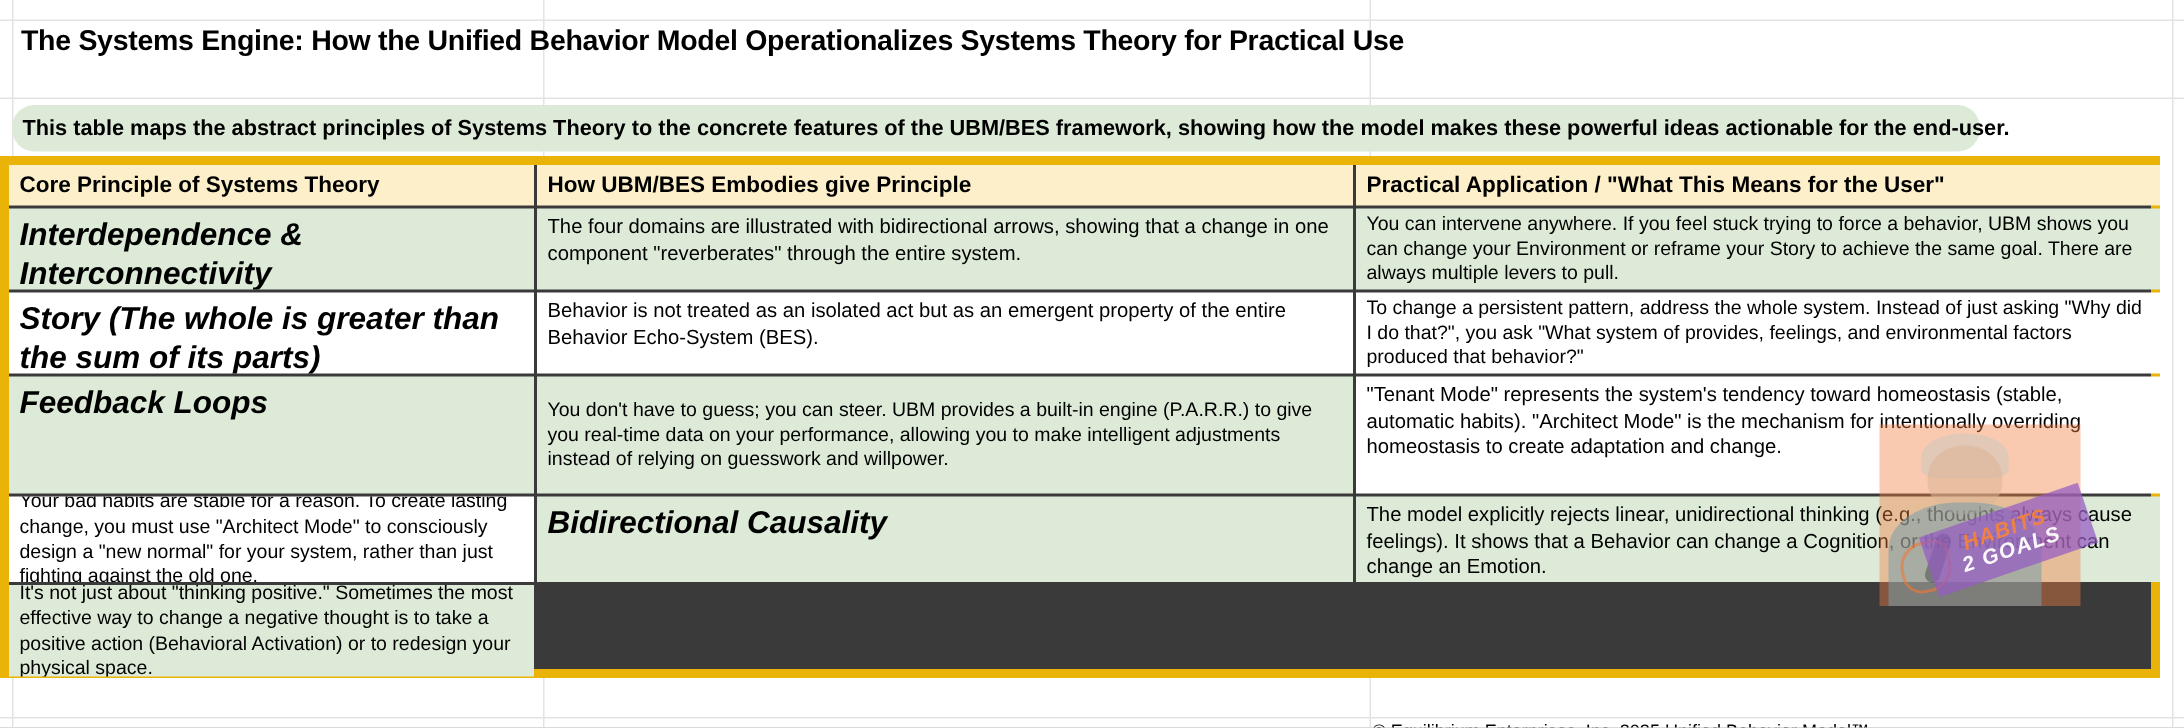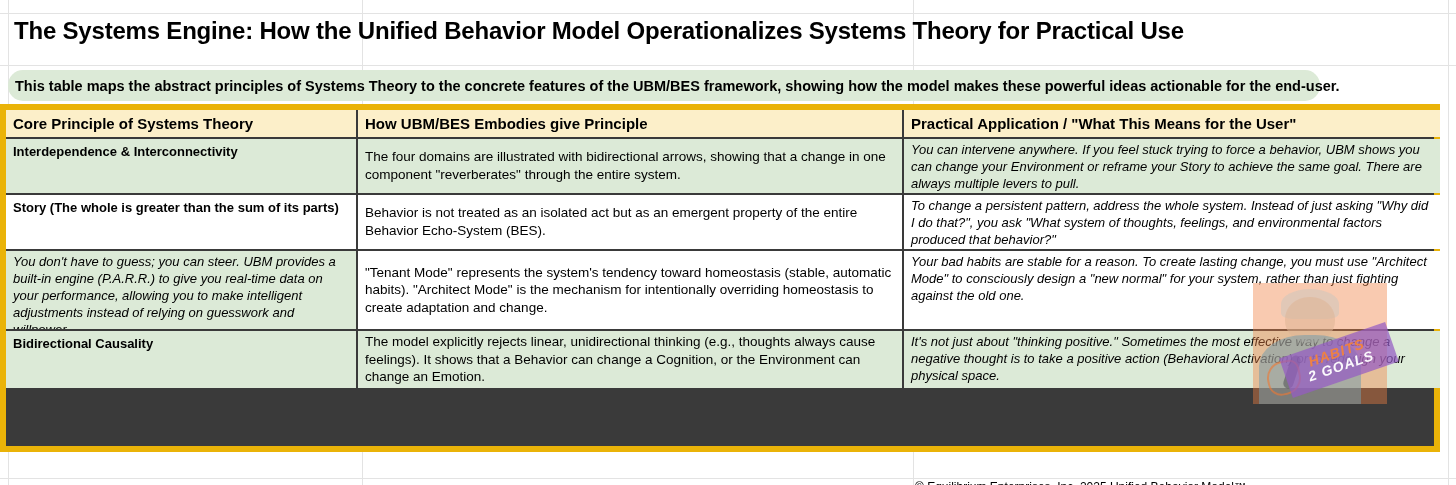--- a/index.html
+++ b/index.html
@@ -4,37 +4,37 @@
 <style>
   * { box-sizing: border-box; margin: 0; padding: 0; }
   html, body { width: 1456px; height: 485px; background: #ffffff; overflow: hidden; }
   body { font-family: "Liberation Sans", sans-serif; color: #000; }
   .sheet { position: relative; width: 1456px; height: 485px; background: #fff; }
 
   
   .grid-h { position: absolute; left: 0; width: 1456px; height: 1px; background: #e3e3e3; z-index: 0; }
   .grid-v { position: absolute; top: 0; width: 1px; height: 485px; background: #e3e3e3; z-index: 0; }
 
-  .title { position: absolute; left: 14px; top: 17px; font-size: 24px; font-weight: bold; letter-spacing: -0.2px; z-index: 1; white-space: nowrap; }
+  .title { position: absolute; left: 14px; top: 17px; font-size: 19px; font-weight: bold; letter-spacing: -0.2px; z-index: 1; white-space: nowrap; }
 
   .banner { position: absolute; left: 8px; top: 70px; width: 1312px; height: 31px; background: #dcead7; z-index: 1;
             display: flex; align-items: center; padding: 0 7px; border-radius: 15px; }
   .banner span { font-size: 14.5px; font-weight: bold; white-space: nowrap; }
 
   .ubm-table { position: absolute; left: 0; top: 104px; width: 1440px; height: 348px; z-index: 1;
                background: #3a3a3a; border: 6px solid #eab308;
                display: grid; grid-template-columns: 350px 544px 536px; grid-template-rows: 27px 54px 54px 78px 57px 61px;
                gap: 2px; }
   .cell { background: #fff; padding: 3px 7px; overflow: hidden; }
   .cell.green { background: #dcead7; }
   .cell.head { background: #fcefc9; display: flex; align-items: center; }
   .cell.head span { font-size: 15px; font-weight: bold; white-space: nowrap; }
-  .cell.principle { font-size: 13px; font-weight: bold; line-height: 1.25; padding-top: 5px; }
-  .cell.embodiment { font-size: 13.5px; line-height: 1.3; display: flex; align-items: center; }
-  .cell.application { font-size: 13px; font-style: italic; line-height: 1.3; display: flex; align-items: flex-start; }
+  .cell.principle { font-size: 21px; font-weight: bold; font-style: italic; line-height: 1.25; padding-top: 5px; }
+  .cell.embodiment { font-size: 13.5px; line-height: 1.3; display: flex; }
+  .cell.application { font-size: 13px; line-height: 1.3; display: flex; align-items: center; }
 
   .footer-note { position: absolute; left: 915px; top: 480px; font-size: 12px; z-index: 1; }
 
   
   .watermark { position: absolute; left: 1253px; top: 283px; width: 134px; height: 121px; z-index: 3; pointer-events: none; }
   .wm-bg { position: absolute; inset: 0; background: #f08143; opacity: 0.42; }
   .wm-hair { position: absolute; left: 28px; top: 6px; width: 58px; height: 30px; border-radius: 50% 50% 20% 20%; background: rgba(205,199,190,0.55); }
   .wm-face { position: absolute; left: 32px; top: 14px; width: 50px; height: 46px; border-radius: 48%; background: rgba(222,181,150,0.55); }
   .wm-shirt { position: absolute; left: 6px; top: 52px; width: 102px; height: 69px; border-radius: 45% 45% 0 0; background: rgba(118,156,172,0.55); }
   .wm-mic { position: absolute; left: 34px; top: 72px; width: 10px; height: 34px; border-radius: 5px; background: rgba(70,70,75,0.5); transform: rotate(18deg); }
@@ -81,23 +81,24 @@
       </div>
     <div class="cell green application">
         <span>You can intervene anywhere. If you feel stuck trying to force a behavior, UBM shows you can change your Environment or reframe your Story to achieve the same goal. There are always multiple levers to pull.</span>
       </div>
 
     <div class="cell principle">Story (The whole is greater than the sum of its parts)</div>
     <div class="cell embodiment">
         <span>Behavior is not treated as an isolated act but as an emergent property of the entire Behavior Echo-System (BES).</span>
       </div>
     <div class="cell application">
-        <span>To change a persistent pattern, address the whole system. Instead of just asking "Why did I do that?", you ask "What system of thoughts, feelings, and environmental factors produced that behavior?"</span>
+        <span>To change a persistent pattern, address the whole system. Instead of just asking "Why did I do that?", you ask "What system of provides, feelings, and environmental factors produced that behavior?"</span>
       </div>
 
+    <div class="cell green principle">Feedback Loops</div>
     <div class="cell green application">
         <span>You don't have to guess; you can steer. UBM provides a built-in engine (P.A.R.R.) to give you real-time data on your performance, allowing you to make intelligent adjustments instead of relying on guesswork and willpower.</span>
       </div>
 
     <div class="cell embodiment">
         <span>"Tenant Mode" represents the system's tendency toward homeostasis (stable, automatic habits). "Architect Mode" is the mechanism for intentionally overriding homeostasis to create adaptation and change.</span>
       </div>
     <div class="cell application">
         <span>Your bad habits are stable for a reason. To create lasting change, you must use "Architect Mode" to consciously design a "new normal" for your system, rather than just fighting against the old one.</span>
       </div>

